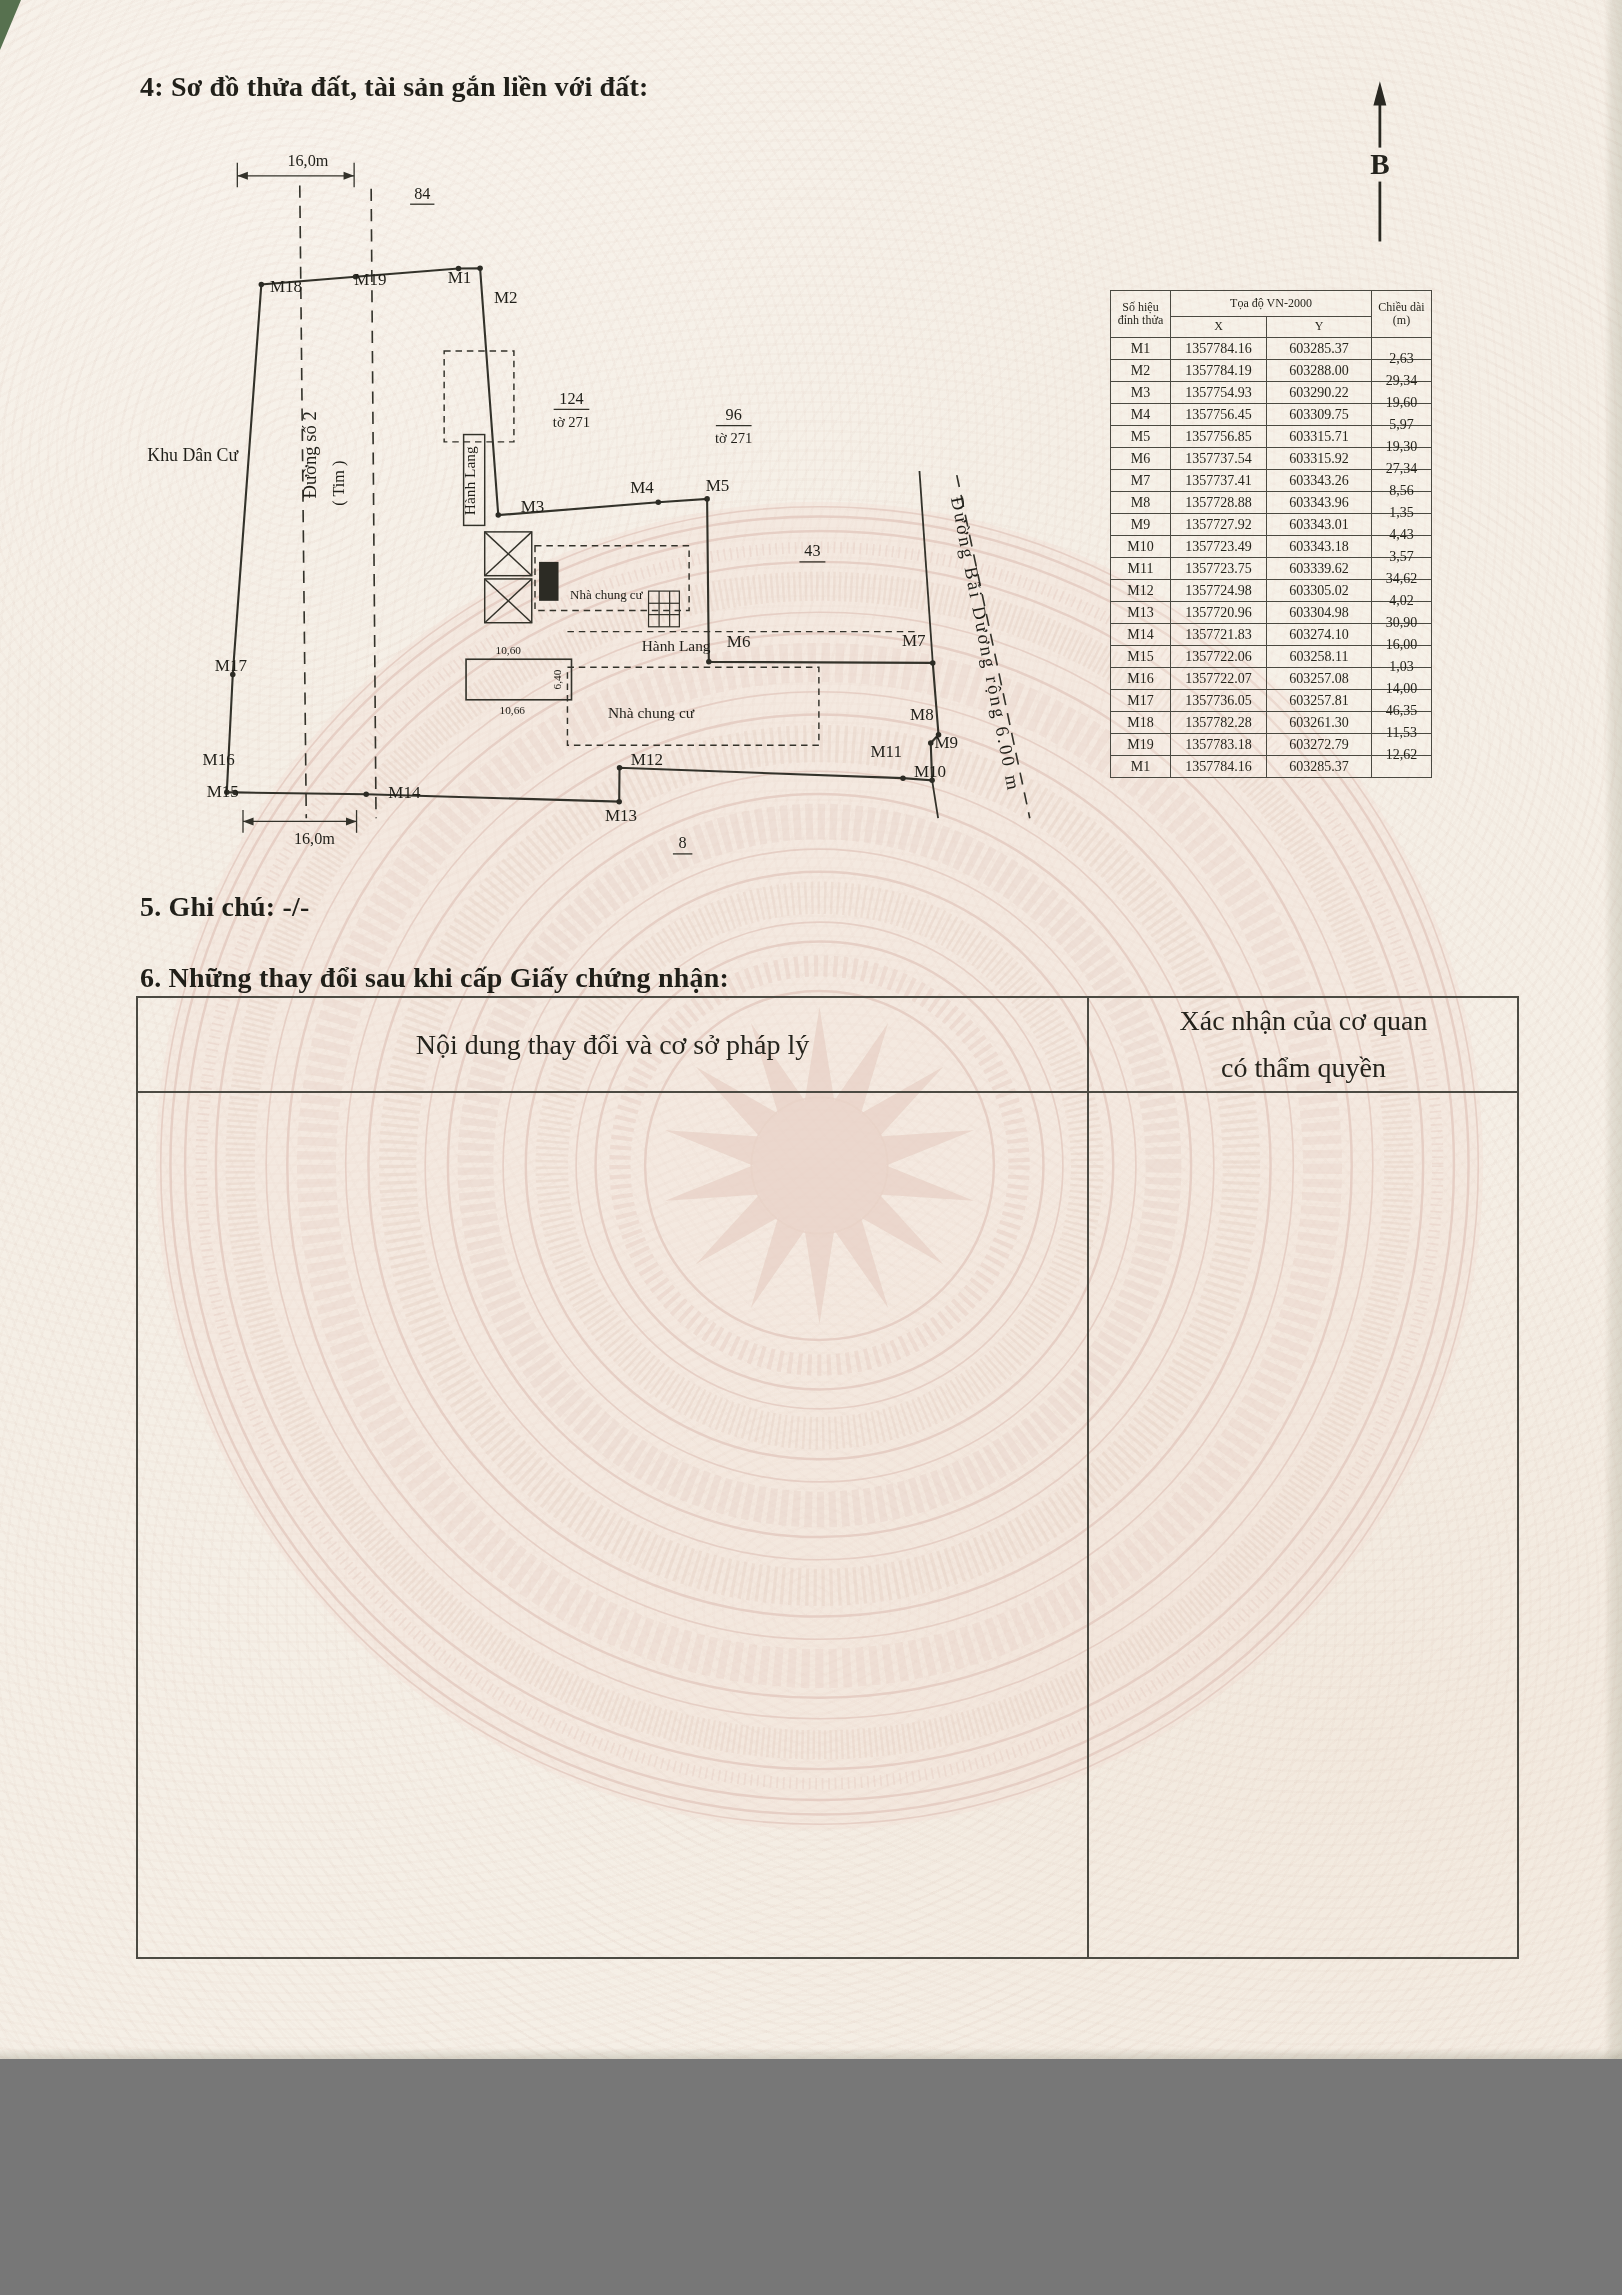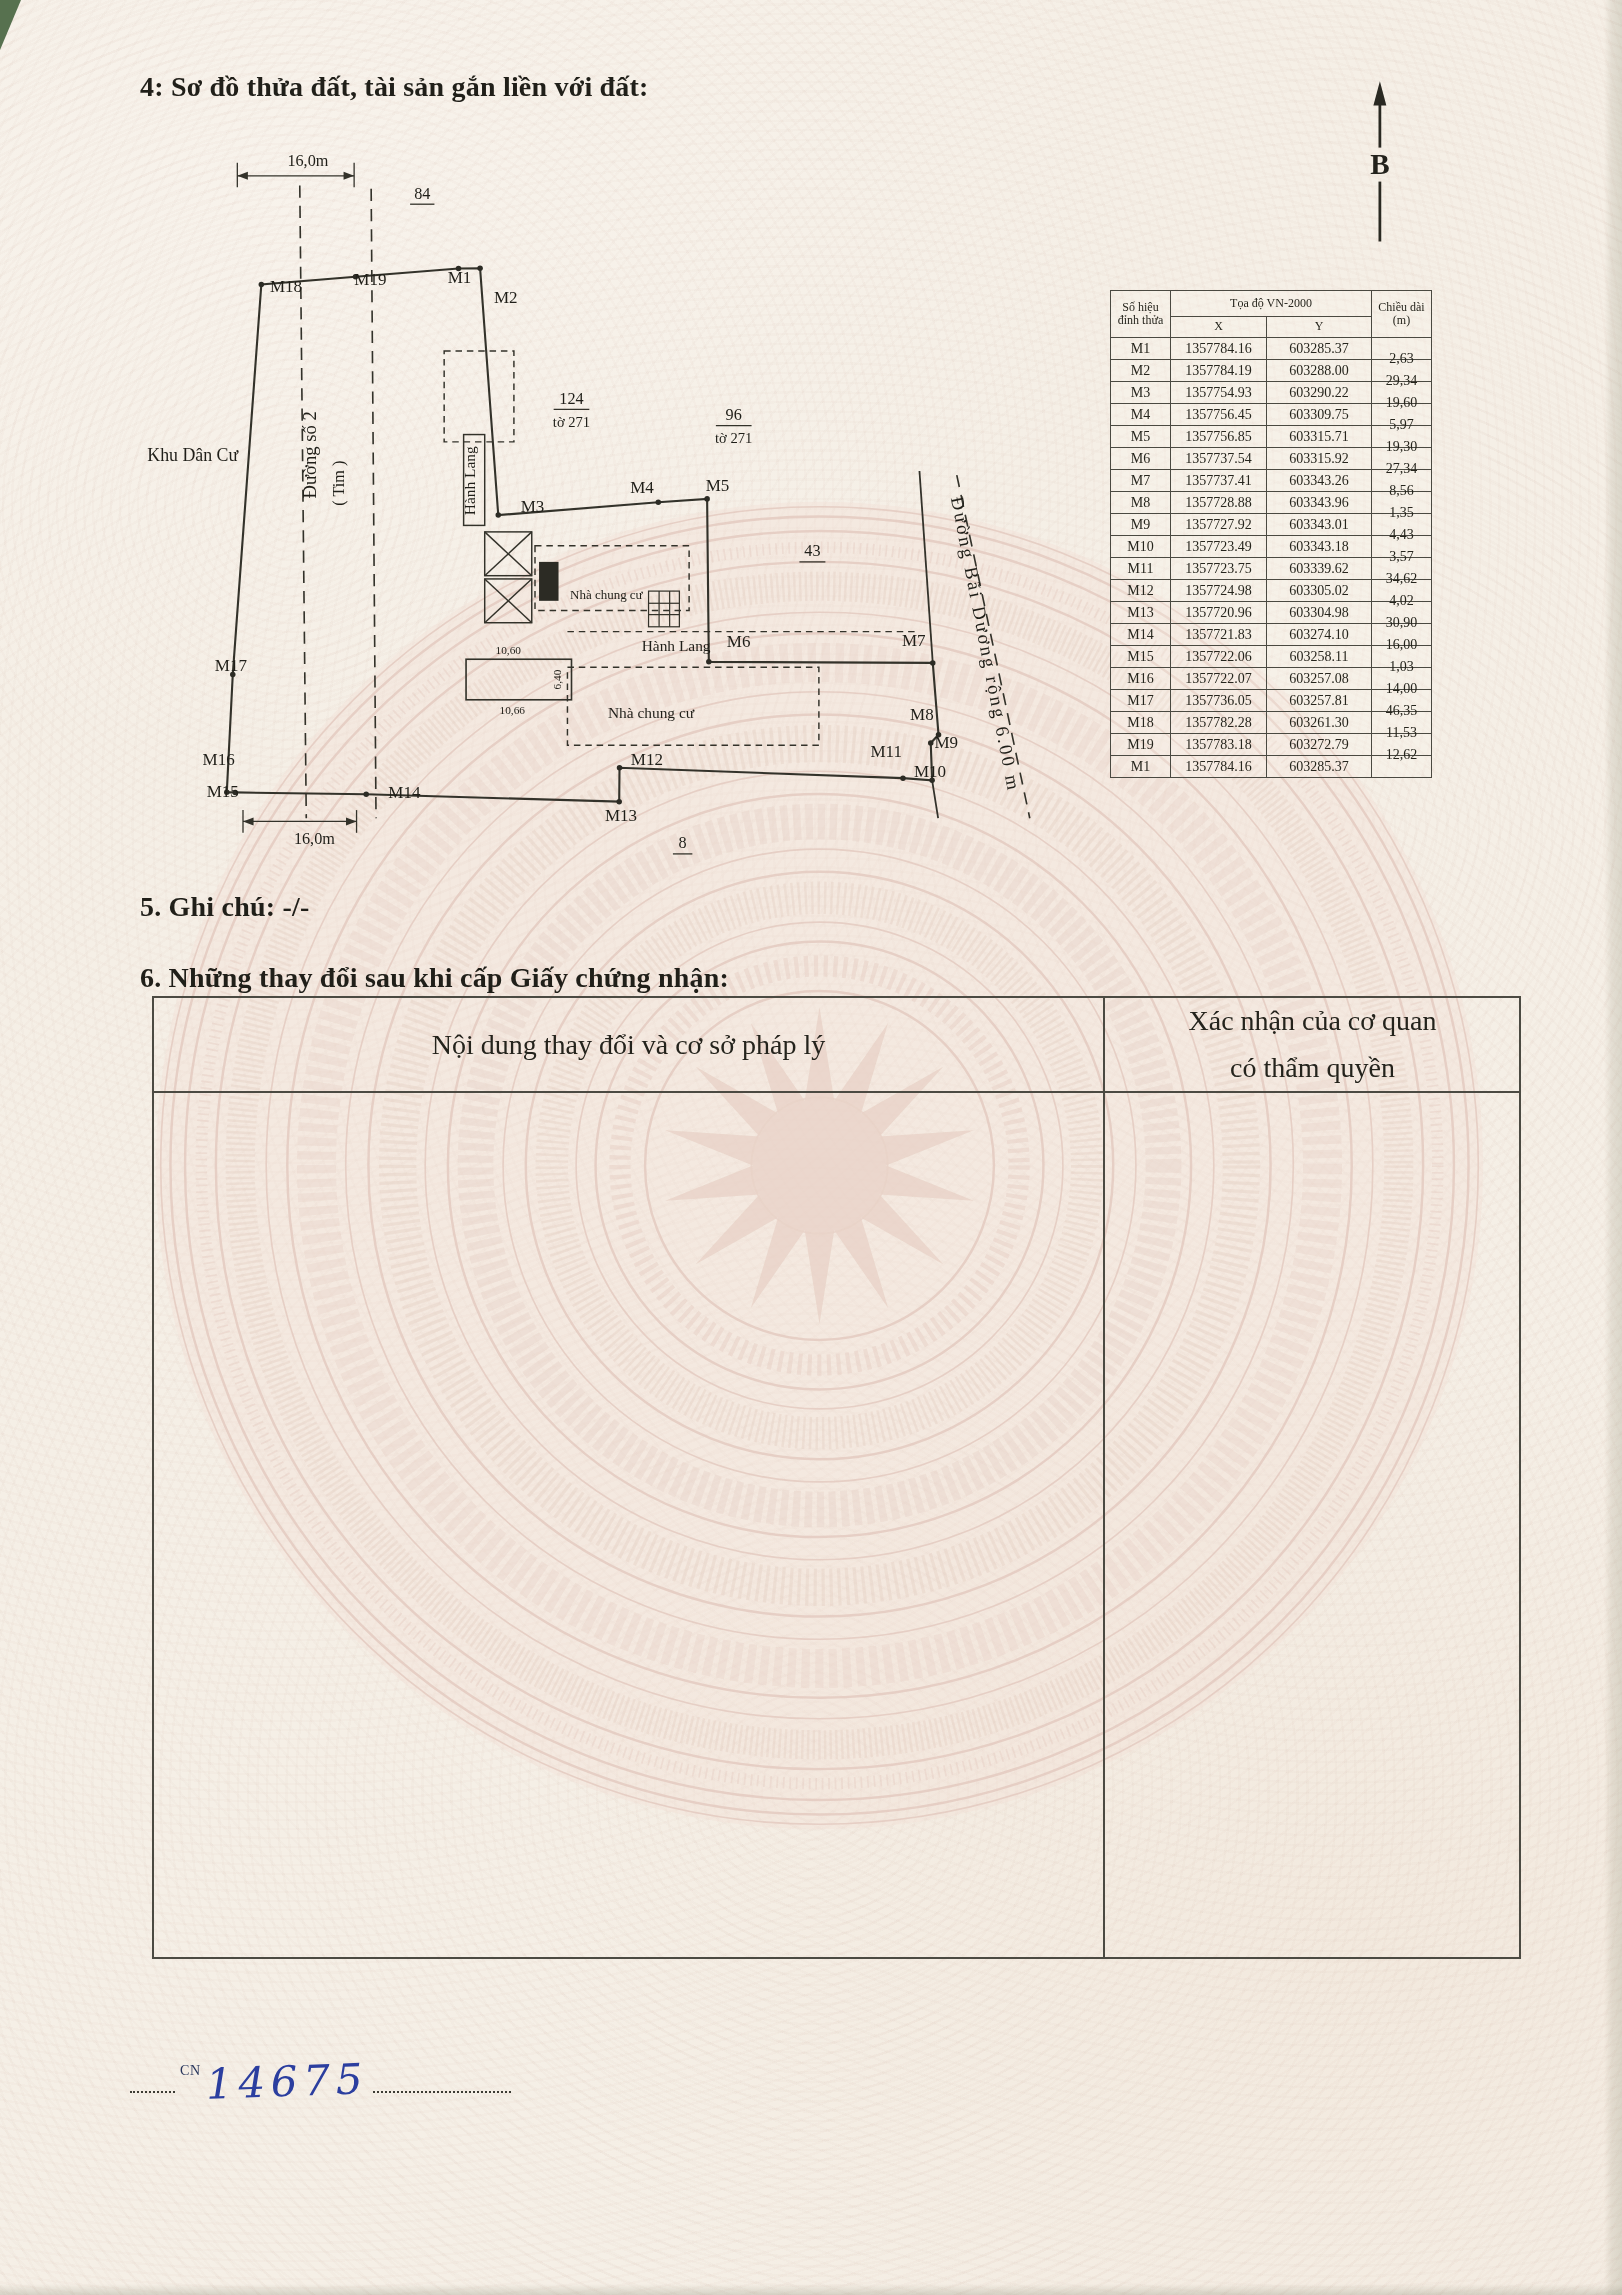--- a/index.html
+++ b/index.html
@@ -1,17 +1,17 @@
 <!DOCTYPE html>
 <html style="font-size:13px"><head>
 <meta charset="utf-8">
 <style>
   html,body{margin:0;padding:0;background:#777;}
   .page{
-    position:relative;width:1623px;height:2295px;overflow:hidden;
+    position:relative;width:1623px;height:2059px;overflow:hidden;
     font-family:"Liberation Serif","DejaVu Serif",serif;color:#26251f;
     background:
       radial-gradient(1217px 811px at 18% 8%, rgba(248,243,236,.9), rgba(248,243,236,0) 70%),
       radial-gradient(1298px 974px at 85% 85%, rgba(240,228,215,.55), rgba(240,228,215,0) 65%),
       #f5efe6;
   }
   .page::before{
     content:"";position:absolute;inset:0;pointer-events:none;
     background:
       repeating-radial-gradient(circle at 18% 22%, rgba(205,165,152,.05) 0 2.4px, rgba(0,0,0,0) 2.4px 9px),
@@ -31,21 +31,21 @@
   table.coord{border-collapse:collapse;background:rgba(250,246,239,.25);border-radius:32px;}
   table.coord th,table.coord td{
     border:1.3px solid #4a4941;text-align:center;vertical-align:middle;
     font-weight:normal;color:#26251d;padding:0 2.4px;
   }
   table.coord th{font-size:12px;line-height:1.1;}
   table.coord td{font-size:14px;height:21px;line-height:21px;white-space:nowrap;}
   td.c-len{text-align:right;padding-right:4px;font-size:13.4px;}
   .len-val{display:inline-block;transform:translateY(9.7px);}
   
-  .changes-table{position:absolute;left:152px;top:996px;width:1365px;height:959px;border:2.4px solid #4b4a42;}
+  .changes-table{position:absolute;left:136px;top:996px;width:1365px;height:959px;border:2.4px solid #4b4a42;padding-left:14px;}
   .ct-vline{position:absolute;left:949px;top:0;bottom:0;border-left:2px solid #4b4a42;}
   .ct-hline{position:absolute;left:0;right:0;top:93px;border-top:2px solid #4b4a42;}
   .ct-left-header{position:absolute;left:0;top:0;width:949px;height:93px;display:flex;align-items:center;justify-content:center;font-size:28px;color:#24231c;}
   .ct-right-header{position:absolute;left:952px;right:0;top:0;height:93px;display:flex;flex-direction:column;align-items:center;justify-content:center;font-size:28px;line-height:1.22;text-align:center;color:#24231c;gap:12px;}
   
   .registry{position:absolute;left:130px;top:2061px;display:flex;align-items:flex-end;font-size:32px;color:#2b2a22;}
   .leader{display:inline-block;border-bottom:2.6px dotted #3d3c34;margin-bottom:7.3px;}
   .cn{font-size:14px;color:#27355c;margin:0 3.2px 21px 4.9px;letter-spacing:0.8px;}
   .reg-number{
     font-family:"DejaVu Serif",serif;font-style:italic;font-size:42px;color:#2b3e9f;

